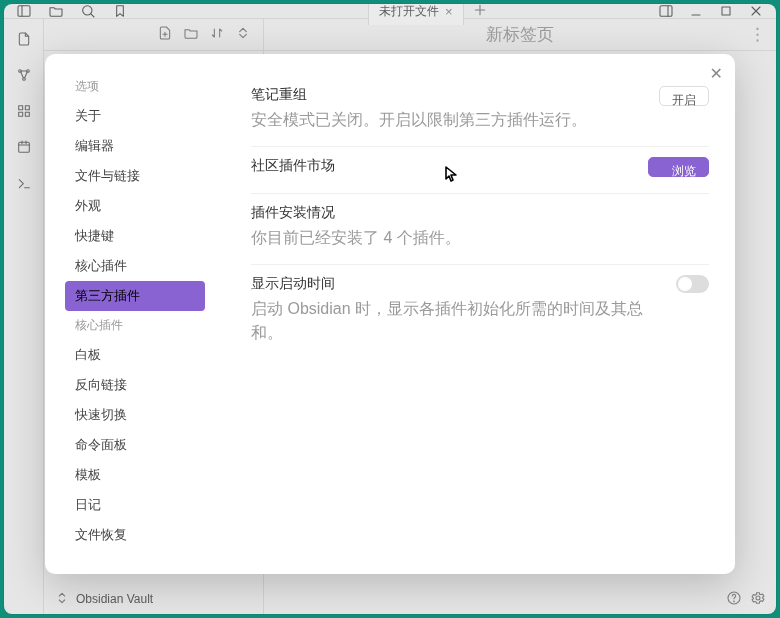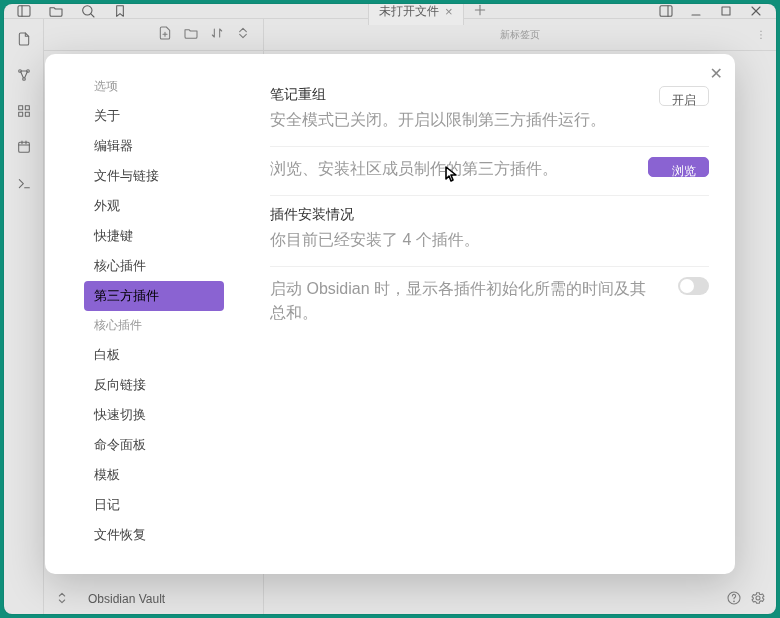--- a/index.html
+++ b/index.html
@@ -13,30 +13,30 @@
   .tab { display:flex; align-items:center; gap:6px; background:#fff; border:1px solid var(--border); border-bottom:none; border-radius:6px 6px 0 0; padding:5px 10px; font-size:12px; color:#666; }
   .tab .x { font-size:13px; color:#999; }
   .plus { margin-left:8px; color:#888; }
   .winctl { display:flex; gap:2px; }
   .body { flex:1; display:flex; position:relative; }
   .ribbon { width:40px; border-right:1px solid var(--border); display:flex; flex-direction:column; align-items:center; padding-top:6px; gap:8px; color:#777; }
   .ribbon .ic { width:28px; height:28px; display:flex; align-items:center; justify-content:center; }
   .sidepane { width:220px; border-right:1px solid var(--border); position:relative; }
   .sidepane-top { height:32px; border-bottom:1px solid var(--border); display:flex; gap:10px; align-items:center; justify-content:flex-end; padding:0 12px; color:#888; }
   .main { flex:1; display:flex; flex-direction:column; }
-  .main-top { height:32px; border-bottom:1px solid var(--border); display:flex; align-items:center; justify-content:center; color:#aaa; font-size:10px; }
+  .main-top { height:32px; border-bottom:1px solid var(--border); display:flex; align-items:center; justify-content:center; color:#aaa; font-size:17px; }
   .statusbar { position:absolute; bottom:0; left:40px; right:0; height:30px; display:flex; align-items:center; padding:0 10px; font-size:12px; color:#666; gap:8px; }
-  .statusbar .vault { flex:1; display:flex; align-items:center; gap:18px; }
+  .statusbar .vault { flex:1; display:flex; align-items:center; gap:6px; }
   .statusbar .ic { color:#888; }
 
   
   .modal-backdrop { position:absolute; inset:0; background:rgba(0,0,0,.08); display:flex; align-items:flex-start; justify-content:center; padding-top:50px; }
   .modal { width:690px; height:520px; background:#fff; border-radius:10px; box-shadow:0 10px 40px rgba(0,0,0,.2); display:flex; position:relative; overflow:hidden; }
   .modal-close { position:absolute; top:10px; right:12px; color:#888; font-size:16px; }
-  .settings-nav { width:180px; padding:18px 20px; overflow:auto;margin-left:19px; }
+  .settings-nav { width:180px; padding:18px 20px; overflow:auto; }
   .settings-nav .group { font-size:12px; color:#9a9a9a; padding:6px 10px; }
   .settings-nav .item { padding:6px 10px; border-radius:4px; font-size:13px; color:#444; cursor:pointer; }
   .settings-nav .item.active { background:var(--accent); color:#000000; }
   .settings-content { flex:1; padding:22px 26px; overflow:auto; }
   .setting-row { display:flex; align-items:flex-start; justify-content:space-between; padding:10px 0 14px; border-bottom:1px solid #efefef; gap:20px; }
   .setting-row:last-child { border-bottom:none; }
   .setting-row .info .title { font-size:14px; color:#333; margin-bottom:4px; }
   .setting-row .info .desc { font-size:16px; color:#9a9a9a; line-height:1.5; }
   .btn { border:1px solid #ddd; background:#fff; border-radius:5px; padding:5px 12px; font-size:12px; color:#555; height:20px; }
   .btn.primary { background:var(--accent); color:#fff; border-color:var(--accent);padding-left:23px; }
@@ -223,32 +223,33 @@
         <div class="settings-content" id="settings-content">
             <div class="setting-row">
               <div class="info">
                 <div class="title">笔记重组</div>
                 <div class="desc">安全模式已关闭。开启以限制第三方插件运行。</div>
               </div>
               <button class="btn">开启</button>
             </div>
             <div class="setting-row">
               <div class="info">
-                <div class="desc">浏览、安装社区成员制作的第三方插件。</div>
+                <div class="title">社区插件市场</div>
               </div>
               <button class="btn primary">浏览</button>
             </div>
             <div class="setting-row">
               <div class="info">
                 <div class="title">插件安装情况</div>
                 <div class="desc">你目前已经安装了 4 个插件。</div>
               </div>
             </div>
             <div class="setting-row">
               <div class="info">
+                <div class="title">显示启动时间</div>
                 <div class="desc">启动 Obsidian 时，显示各插件初始化所需的时间及其总和。</div>
               </div>
               <div class="toggle"></div>
             </div>
           </div>
         <div class="cursor"><svg viewBox="0 0 12 16">
               <path d="M1 1l0 12 3-3 2 5 2-1-2-5 5 0z"></path>
             </svg></div>
       </div>
     </div>

